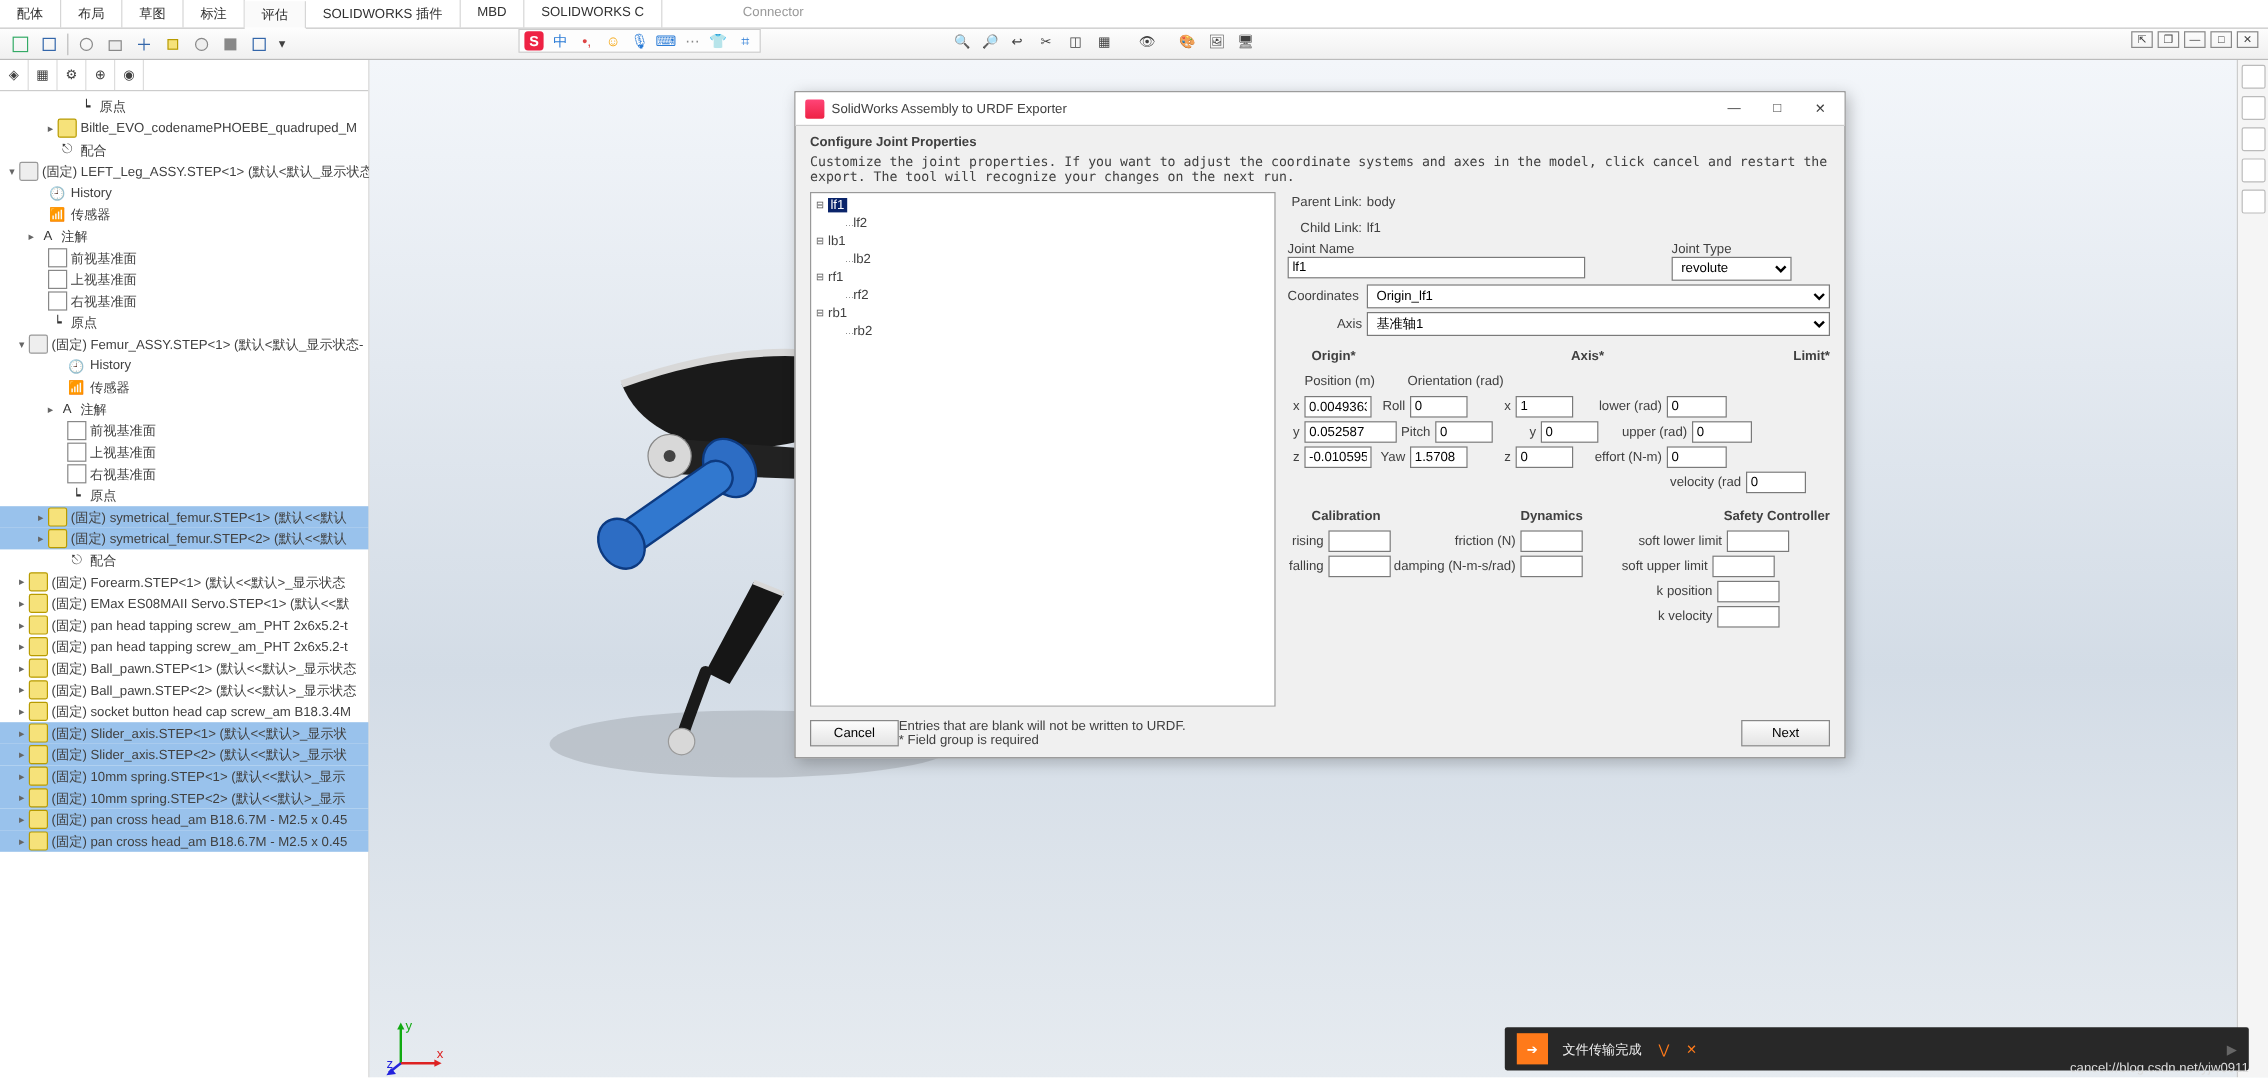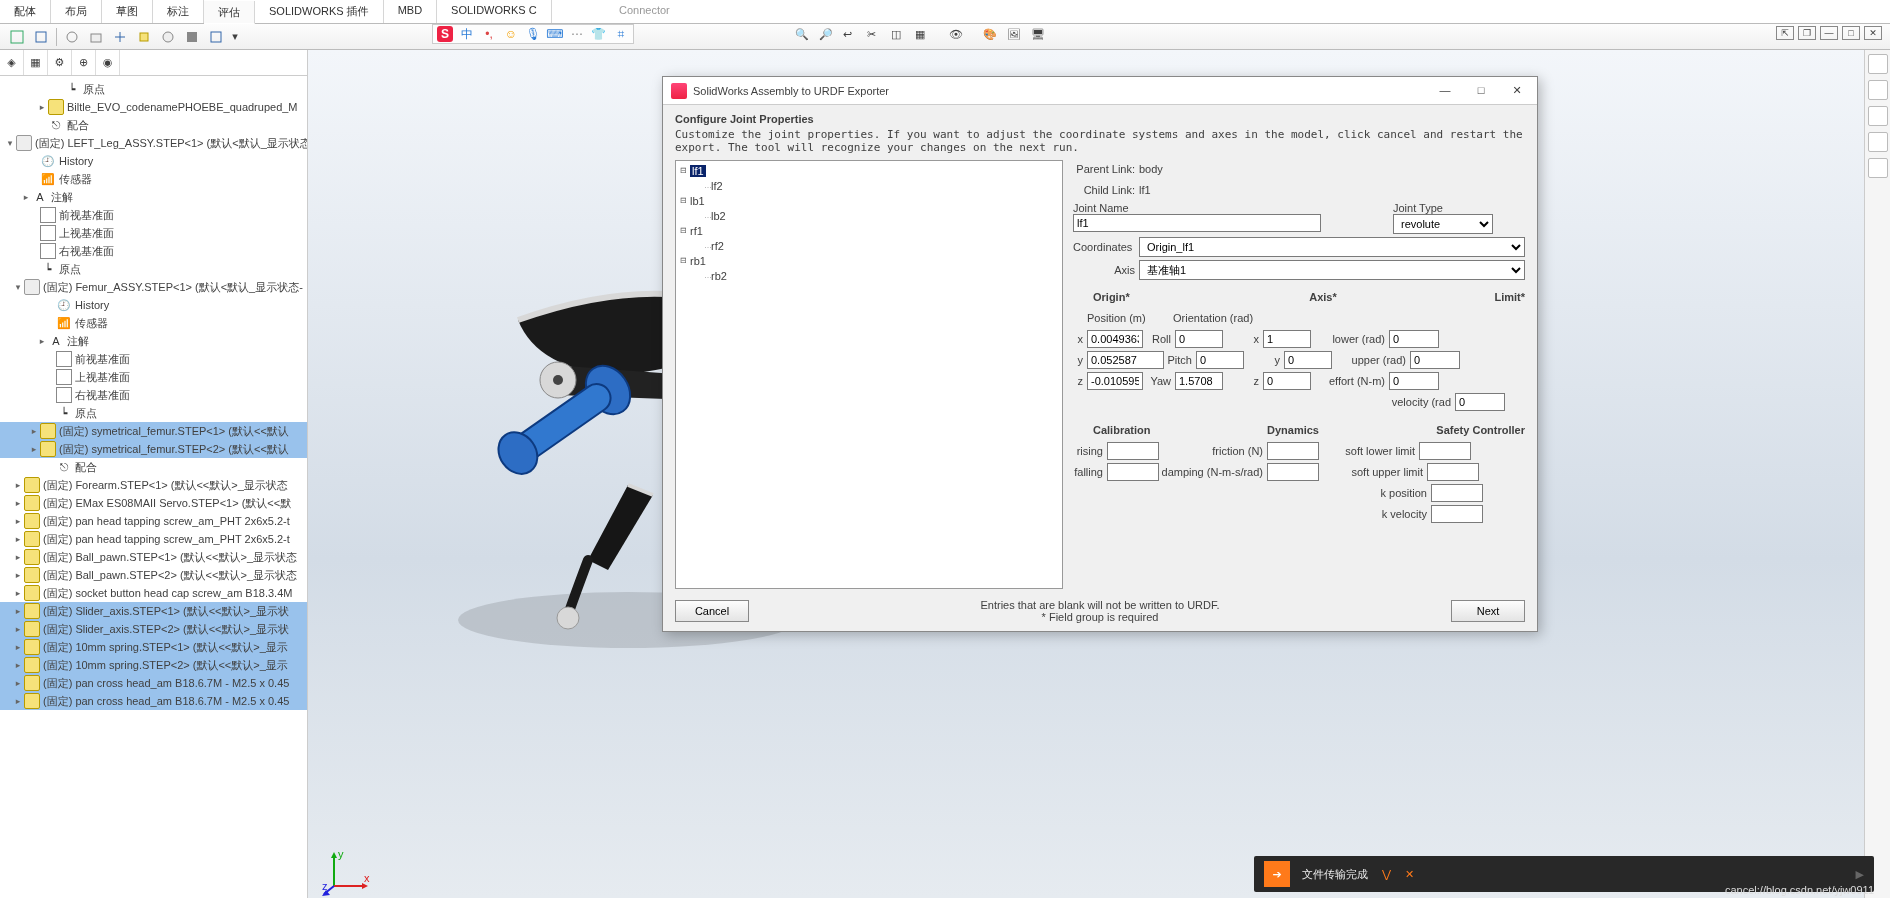--- a/index.html
+++ b/index.html
@@ -530,21 +530,21 @@
         <div class="row" style="margin-top:10px">
           <div class="sec-h" style="width:140px;text-align:left;padding-left:20px">Calibration</div>
           <div class="sec-h" style="width:160px">Dynamics</div>
           <div class="sec-h" style="flex:1;text-align:right">Safety Controller</div>
         </div>
         <div class="row">
           <label style="width:34px">rising</label>
             <input type="text" style="width: 52px;" value="">
           <label style="width:108px">friction (N)</label>
             <input type="text" style="width: 52px;" value="">
-          <label style="width:100px">soft lower limit</label>
+          <label style="width:120px">soft lower limit</label>
             <input type="text" style="width: 52px;" value="">
         </div>
         <div class="row">
           <label style="width:34px">falling</label>
             <input type="text" style="width: 52px;" value="">
           <label style="width:108px">damping (N-m-s/rad)</label>
             <input type="text" style="width: 52px;" value="">
           <label style="width:108px">soft upper limit</label>
             <input type="text" style="width: 52px;" value="">
         </div>
@@ -557,21 +557,21 @@
           <div style="width:250px"></div>
           <label style="width:108px">k velocity</label>
             <input type="text" style="width: 52px;" value="">
         </div>
 
       </div>
     </div>
   </div>
   <div class="dlg-footer">
     <button>Cancel</button>
-    <div style="flex:1;text-align:center">
+    <div style="flex:1;">
       <div>Entries that are blank will not be written to URDF.</div>
       <div>* Field group is required</div>
     </div>
     <button>Next</button>
   </div>
 </div>
 
 <div class="notif">
   <div class="arrow">➔</div>
   <span>文件传输完成</span>

